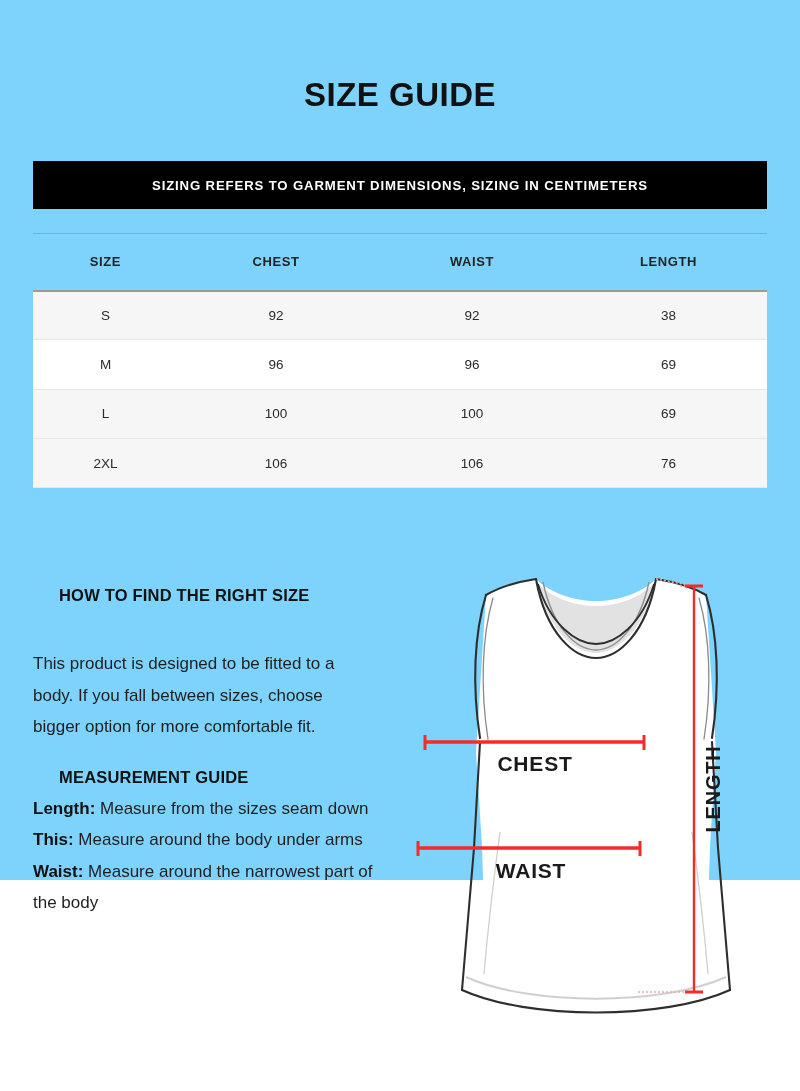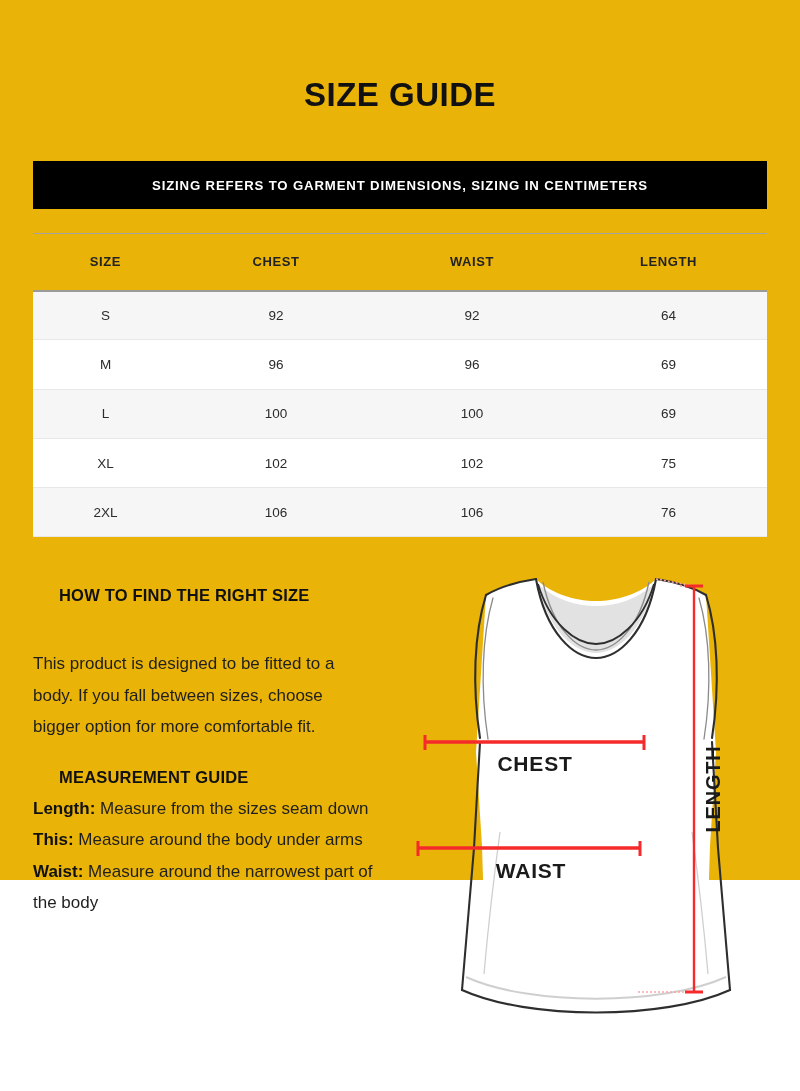--- a/index.html
+++ b/index.html
@@ -10,21 +10,21 @@
     background: #ffffff;
     font-family: "Liberation Sans", sans-serif;
     color: #1a1a1a;
     overflow: hidden;
   }
 
   .page {
     position: relative;
     width: 800px;
     height: 880px;
-    background: #eab308;
+    background: #7dd3fc;
   }
 
   
   .page-title {
     position: absolute;
     top: 76px;
     left: 0;
     width: 800px;
     text-align: center;
     font-size: 33px;
@@ -172,39 +172,33 @@
         <th>CHEST</th>
         <th>WAIST</th>
         <th>LENGTH</th>
       </tr>
     </thead>
     <tbody>
       <tr class="odd">
         <td>S</td>
         <td>92</td>
         <td>92</td>
-        <td>64</td>
+        <td>38</td>
       </tr>
       <tr class="even">
         <td>M</td>
         <td>96</td>
         <td>96</td>
         <td>69</td>
       </tr>
       <tr class="odd">
         <td>L</td>
         <td>100</td>
         <td>100</td>
         <td>69</td>
-      </tr>
-      <tr class="even">
-        <td>XL</td>
-        <td>102</td>
-        <td>102</td>
-        <td>75</td>
       </tr>
       <tr class="odd">
         <td>2XL</td>
         <td>106</td>
         <td>106</td>
         <td>76</td>
       </tr>
     </tbody>
   </table>
 

